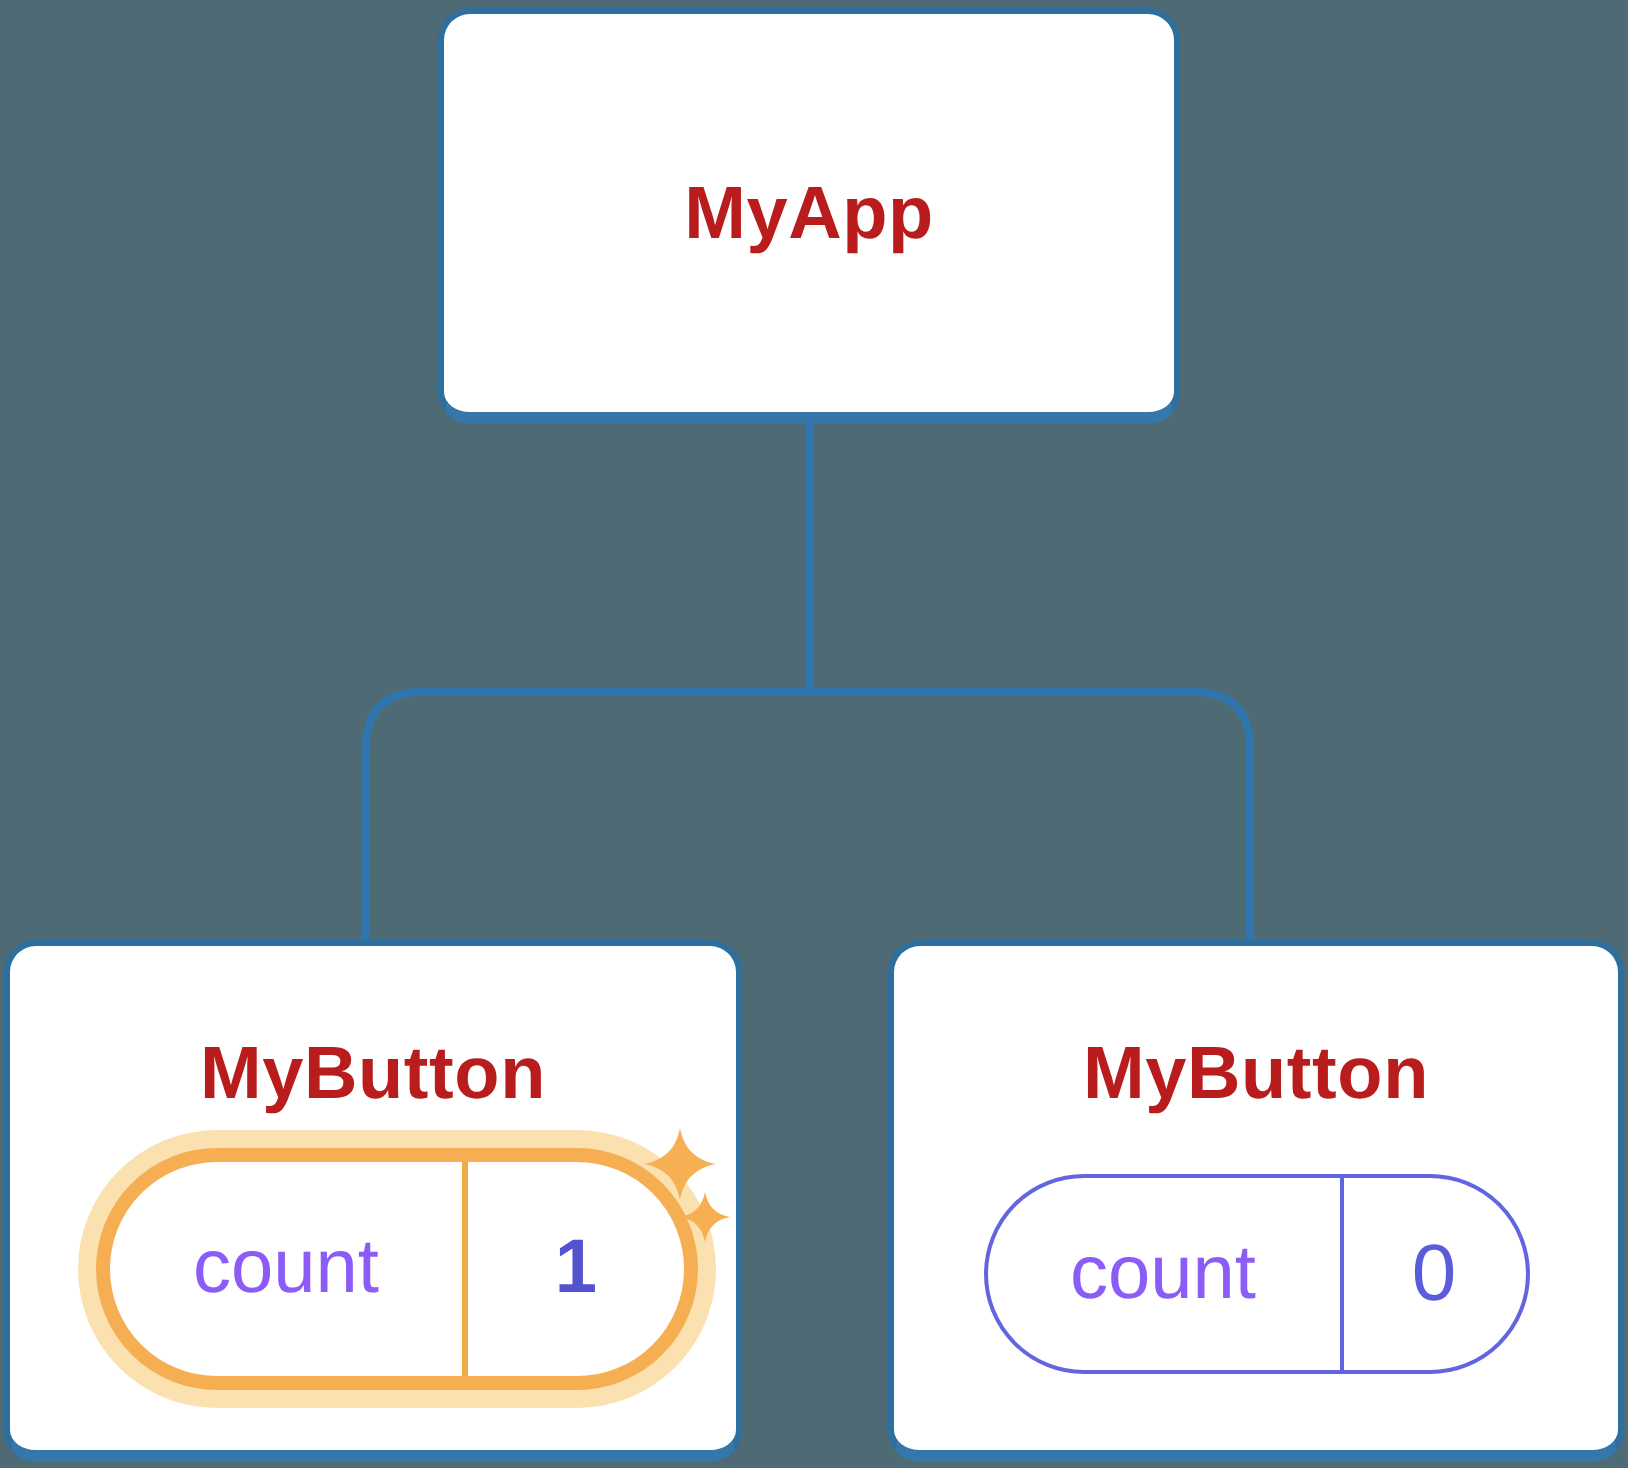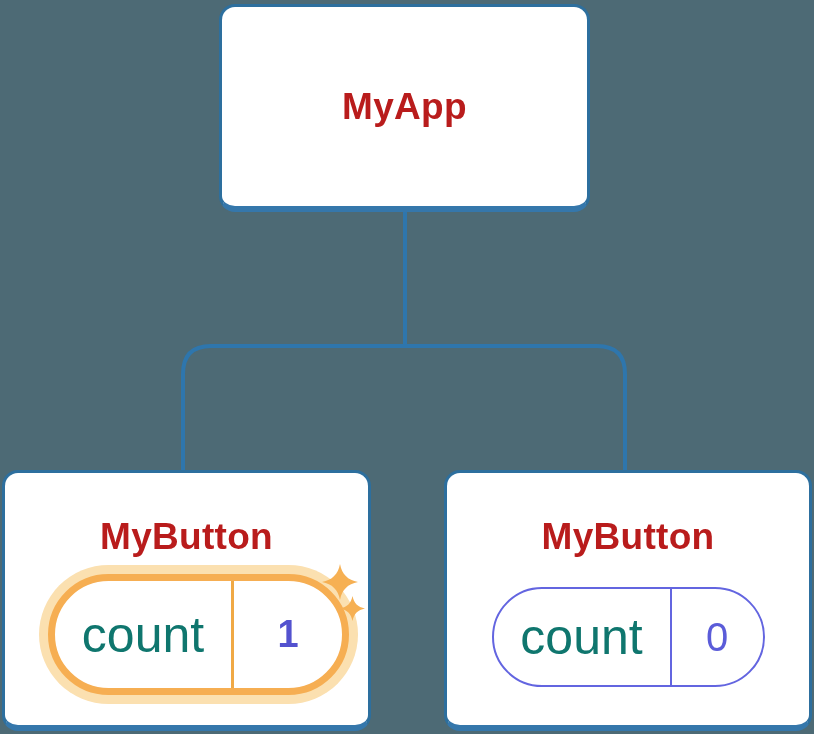--- a/index.html
+++ b/index.html
@@ -55,22 +55,22 @@
     box-shadow: 0 0 0 9px #fbe0b0;
   }
   .pill.normal {
     margin: 28px auto 0 auto;
     width: 269px; height: 96px;
     border: 2px solid #6365e0;
   }
   .pill-name {
     flex: 0 0 176px;
     display: flex; align-items: center; justify-content: center;
-    color: #0f766e;
-    font-size: 50px;
+    color: #8b5cf6;
+    font-size: 38px;
   }
   .pill-divider { width: 2px; background: #6365e0; }
   .pill.highlight .pill-divider { width: 3px; background: #f0a945; }
   .pill-value {
     flex: 1;
     display: flex; align-items: center; justify-content: center;
     color: #5b5cd9;
     font-size: 40px;
   }
   .pill.highlight .pill-value { font-weight: 700; font-size: 38px; color: #5352cf; }

